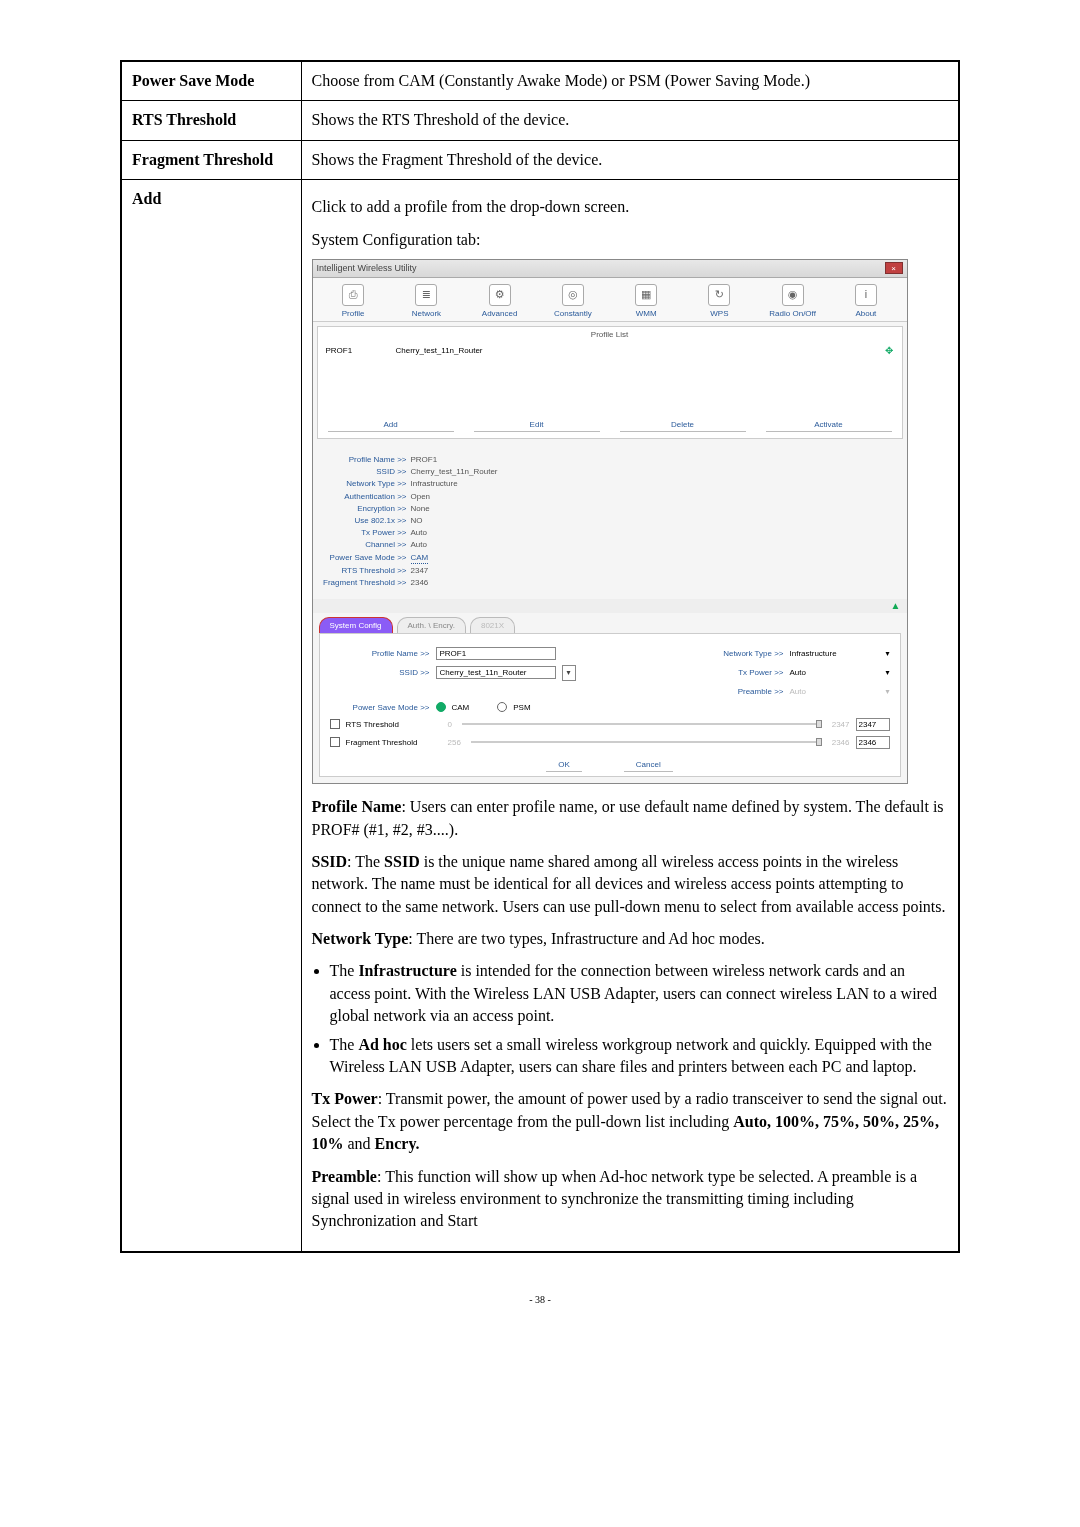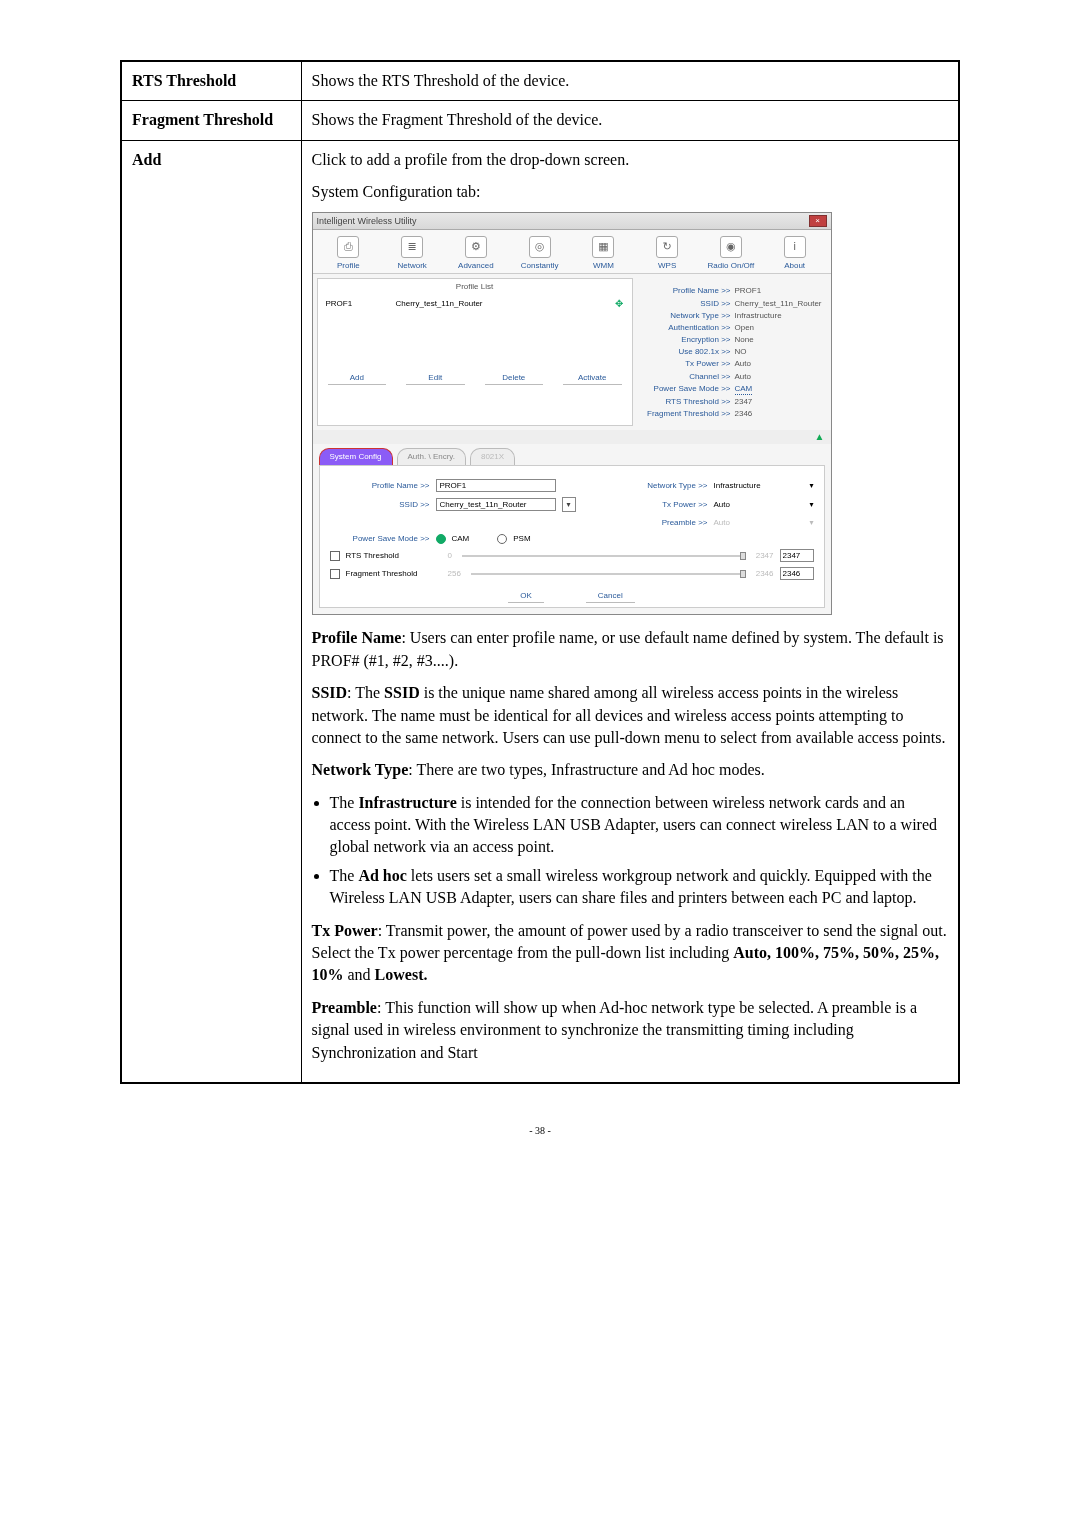--- a/index.html
+++ b/index.html
@@ -23,30 +23,30 @@
   }
   .label-cell {
     font-weight: bold;
     width: 180px;
   }
   .section-heading {
     font-weight: normal;
     margin: 10px 0 8px 0;
   }
   .para { margin: 10px 0; }
-  .para-first { margin-top: 0; }
+  .para-first { margin-top: 8px; }
   ul { margin: 6px 0 6px 18px; }
   li { margin: 6px 0; }
   .bold { font-weight: bold; }
   .page-num { text-align: center; margin-top: 40px; font-size: 10px; }
 
   
   .app-window {
     border: 1px solid #888;
-    width: 520px;
+    width: 596px;
     margin: 8px 0 12px 0;
     font-family: Arial, sans-serif;
     font-size: 9px;
     background: #f5f5f5;
   }
   .titlebar {
     background: linear-gradient(#e8e8e8, #d8d8d8);
     color: #444;
     padding: 2px 4px;
     display: flex;
@@ -77,21 +77,21 @@
   }
   .tb-icon {
     width: 22px; height: 22px;
     border: 1px solid #aaa;
     border-radius: 3px;
     background: #fff;
     display:flex;align-items:center;justify-content:center;
     font-size:11px;color:#666;
     margin-bottom:2px;
   }
-  .content-row { display: flex; }
+  .content-row { display: flex; flex-direction: column; }
   .profile-panel {
     flex: 1;
     border: 1px solid #ccc;
     margin: 4px;
     background: #fff;
     padding: 2px 4px 6px 4px;
   }
   .profile-panel .plist-title {
     text-align: center; color: #555; font-size: 8px; margin-bottom: 2px;
   }
@@ -173,20 +173,24 @@
   .oc-btn {
     color:#2a5a9a; font-size:8px; border-bottom:1px solid #bbb;
     padding:1px 12px;
   }
 </style>
 </head>
 <body>
 
 <table class="outer-table">
   <tbody>
+      <tr>
+    <td class="label-cell">Power Save Mode</td>
+    <td>Choose from CAM (Constantly Awake Mode) or PSM (Power Saving Mode.)</td>
+  </tr>
   <tr>
     <td class="label-cell">RTS Threshold</td>
     <td>Shows the RTS Threshold of the device.</td>
   </tr>
   <tr>
     <td class="label-cell">Fragment Threshold</td>
     <td>Shows the Fragment Threshold of the device.</td>
   </tr>
   <tr>
     <td class="label-cell">Add</td>
@@ -382,21 +386,21 @@
       </p>
       <ul>
         <li>
           <span>The </span><span class="bold">Infrastructure</span><span> is intended for the connection between wireless network cards and an access point. With the Wireless LAN USB Adapter, users can connect wireless LAN to a wired global network via an access point.</span>
         </li>
         <li>
           <span>The </span><span class="bold">Ad hoc</span><span> lets users set a small wireless workgroup network and quickly. Equipped with the Wireless LAN USB Adapter, users can share files and printers between each PC and laptop.</span>
         </li>
       </ul>
       <p class="para">
-        <span class="bold">Tx Power</span><span>: Transmit power, the amount of power used by a radio transceiver to send the signal out. Select the Tx power percentage from the pull-down list including </span><span class="bold">Auto, 100%, 75%, 50%, 25%, 10%</span><span> and </span><span class="bold">Lowest.</span>
+        <span class="bold">Tx Power</span><span>: Transmit power, the amount of power used by a radio transceiver to send the signal out. Select the Tx power percentage from the pull-down list including </span><span class="bold">Auto, 100%, 75%, 50%, 25%, 10%</span><span> and </span><span class="bold">Encry.</span>
       </p>
       <p class="para">
         <span class="bold">Preamble</span><span>: This function will show up when Ad-hoc network type be selected. A preamble is a signal used in wireless environment to synchronize the transmitting timing including Synchronization and Start</span>
       </p>
     </td>
   </tr>
 </tbody>
   </table>
 
 <div class="page-num">- 38 -</div>

